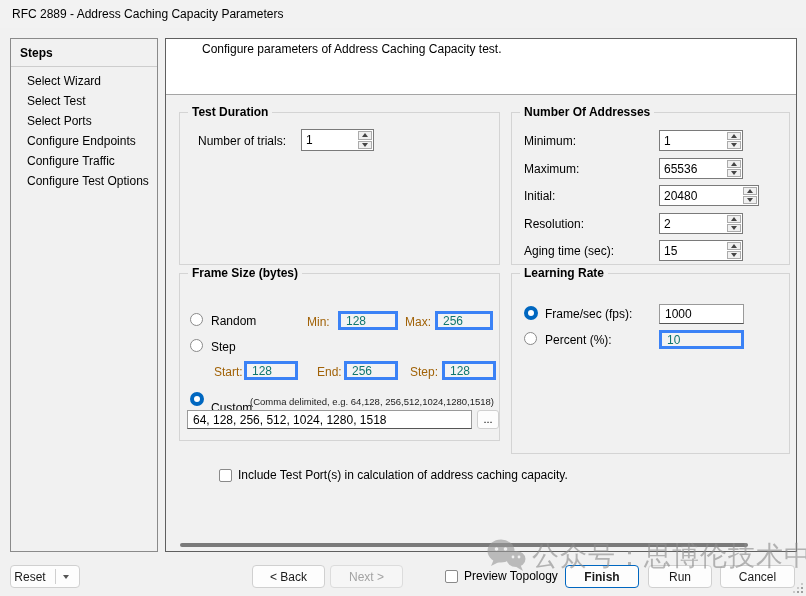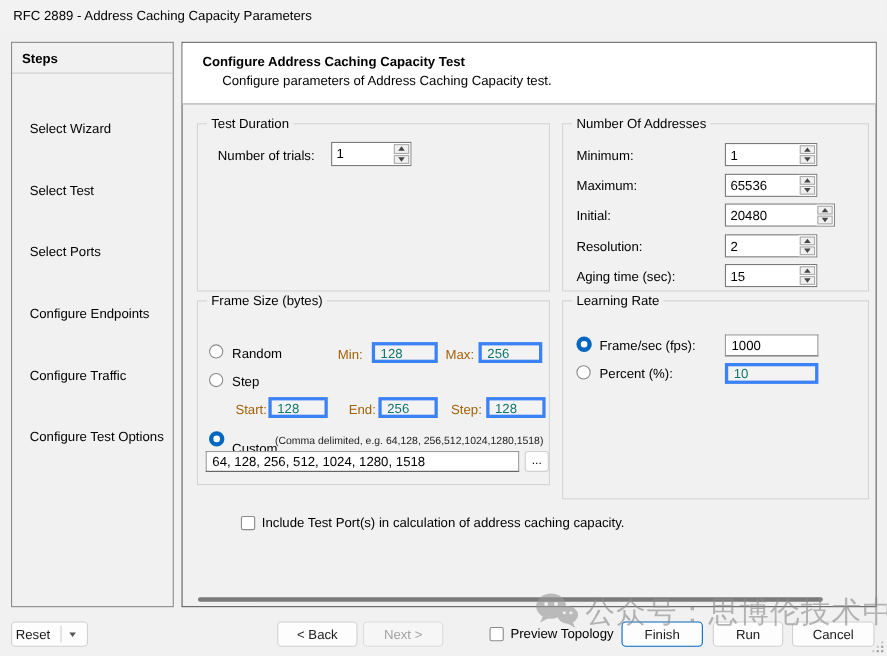--- a/index.html
+++ b/index.html
@@ -17,33 +17,33 @@
     position:absolute; left:0; top:0; width:806px; height:28px;
     background:#f2f2f2; display:flex; align-items:center; padding-left:12px;
   }
   
   .sidebar {
     position:absolute; left:10px; top:38px; width:148px; height:514px;
     border:1px solid #8a8a8a; background:#f1f1f1;
   }
   .sidebar-header { font-weight:bold; padding:7px 10px 6px 9px; border-bottom:1px solid #cdcdcd; }
   .sidebar-list { padding-top:4px; }
-  .sidebar-item { padding:3px 6px 3px 16px; line-height:14px; cursor:default;margin-top:36px; }
+  .sidebar-item { padding:3px 6px 3px 16px; line-height:14px; cursor:default; }
   .sidebar-item.selected { background:#0078d7; color:#fff; }
   
   .main {
     position:absolute; left:165px; top:38px; width:632px; height:514px;
     border:1px solid #5f5f5f; background:#f1f1f1;
   }
   .main-header { position:absolute; left:0; top:0; width:100%; height:56px; background:#fff; border-bottom:1px solid #a5a5a5; }
   .main-title { font-weight:bold; padding:10px 0 0 18px; }
   .main-sub { padding:3px 0 0 36px; }
   
   .groupbox { position:absolute; border:1px solid #d4d4d4; }
-  .gb-label { position:absolute; top:-8px; left:8px; background:#f1f1f1; padding:0 4px; white-space:nowrap; }
+  .gb-label { position:absolute; top:-8px; left:8px; background:#f1f1f1; padding:0 4px; white-space:nowrap;font-weight:bold; }
   .abs { position:absolute; }
   .lbl { white-space:nowrap; }
   .dis-lbl { color:#a16207; }
   
   .spin { display:flex; border:1px solid #7a7a7a; background:#fff; }
   .spin input { flex:1; min-width:0; border:0; outline:0; background:transparent; font:12px "Liberation Sans",sans-serif; padding:2px 4px; }
   .spin-btns { width:16px; display:flex; flex-direction:column; padding:1px; gap:1px; background:#fff; }
   .spin-btn { flex:1; background:#f0f0f0; border:1px solid #ababab; display:flex; align-items:center; justify-content:center; cursor:default; }
   .tri-up { width:0; height:0; border-left:3px solid transparent; border-right:3px solid transparent; border-bottom:4px solid #444; }
   .tri-down { width:0; height:0; border-left:3px solid transparent; border-right:3px solid transparent; border-top:4px solid #444; }
@@ -93,21 +93,20 @@
     <div class="sidebar-item"><span>Select Ports</span></div>
     <div class="sidebar-item"><span>Configure Endpoints</span></div>
     <div class="sidebar-item"><span>Configure Traffic</span></div>
     <div class="sidebar-item"><span>Configure Test Options</span></div>
   </div>
 </div>
 
 <div class="main">
 
   <div class="main-header">
-    <div class="main-title">Configure Address Caching Capacity Test</div>
     <div class="main-sub">Configure parameters of Address Caching Capacity test.</div>
   </div>
 
   <div class="groupbox" style="left:13px; top:73px; width:321px; height:153px;">
     <span class="gb-label">Test Duration</span>
     <span class="abs lbl" style="left:18px; top:21px;">Number of trials:</span>
     <div class="spin abs" style="left:121px; top:16px; width:73px; height:22px;">
       <input value="1" style="">
       <div class="spin-btns">
         <div class="spin-btn">
@@ -249,21 +248,21 @@
 
 <div class="btn disabled" style="left:330px; top:565px; width:73px;">
   <span>Next &gt;</span>
 </div>
 
 <div class="preview-row" style="left:445px; top:569px;">
   <span class="cb"></span>
   <span>Preview Topology</span>
 </div>
 
-<div class="btn default" style="left:565px; top:565px; width:74px;">
+<div class="btn default" style="left:565px; top:565px; width:74px;font-weight:bold;">
   <span>Finish</span>
 </div>
 
 <div class="btn" style="left:648px; top:565px; width:64px;">
   <span>Run</span>
 </div>
 
 <div class="btn" style="left:720px; top:565px; width:75px;">
   <span>Cancel</span>
 </div>

